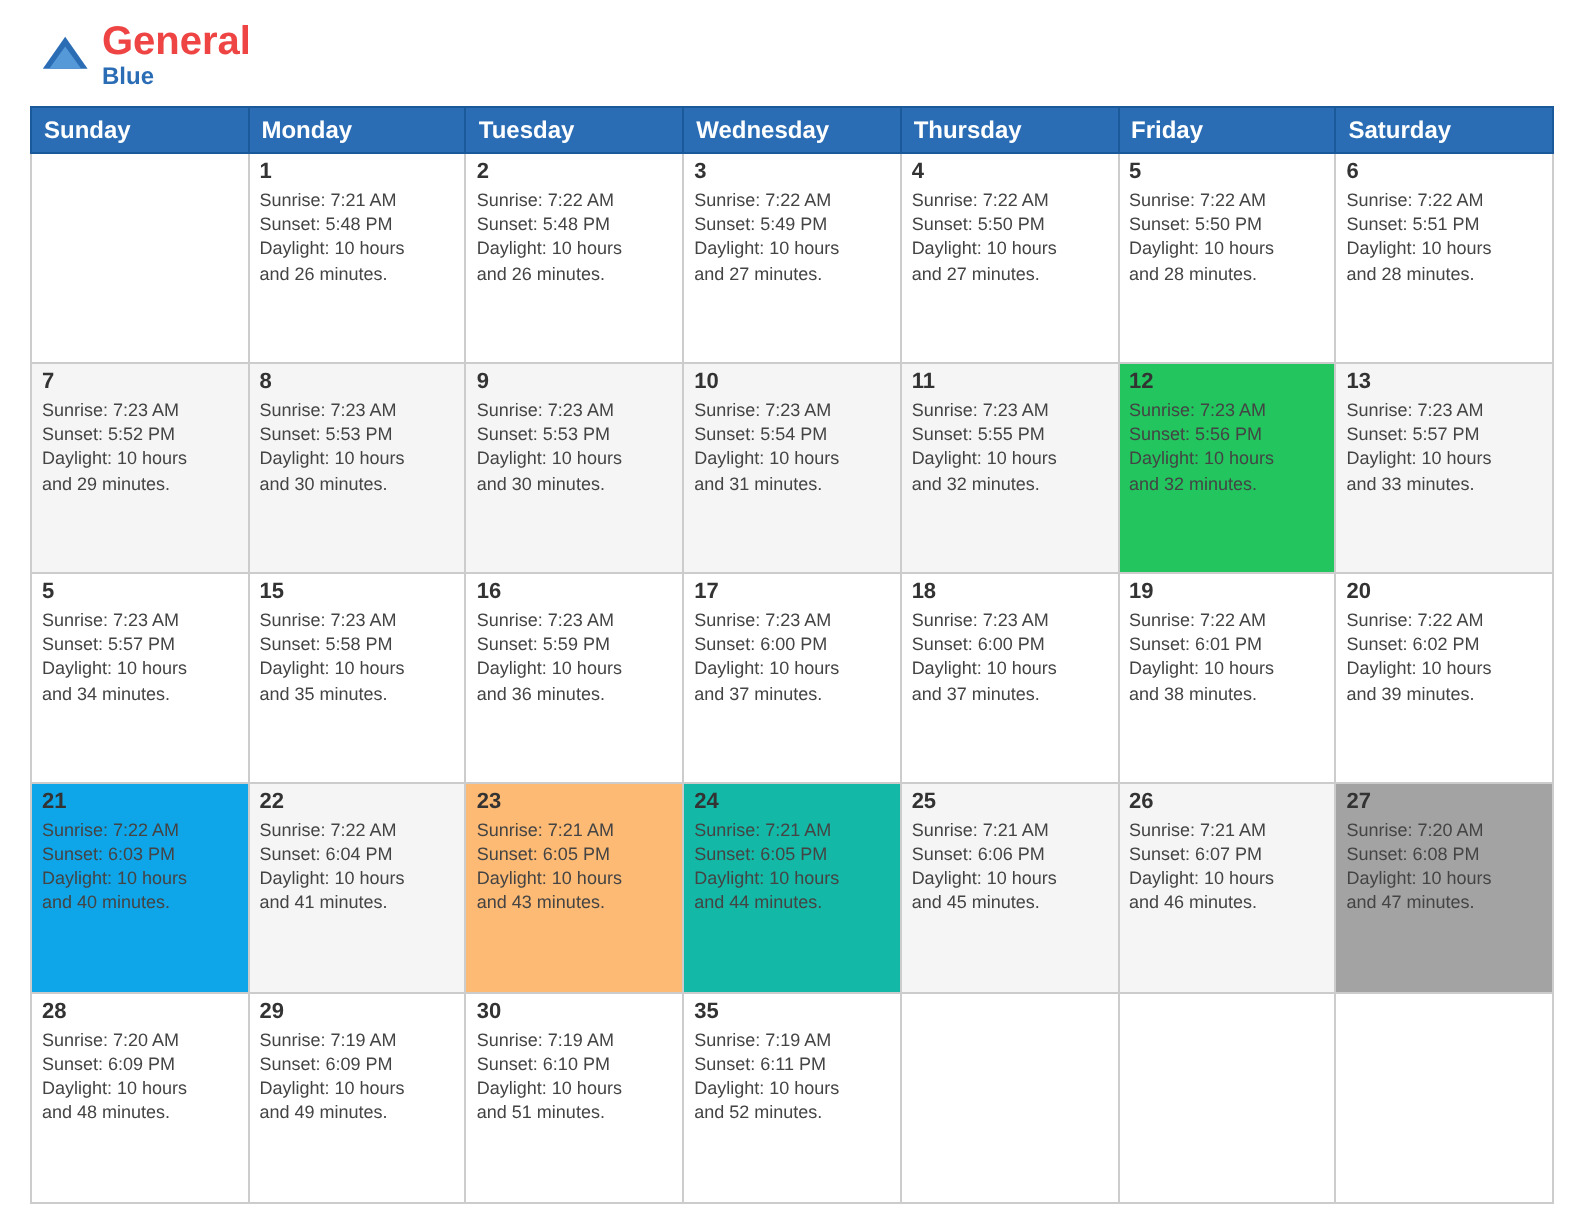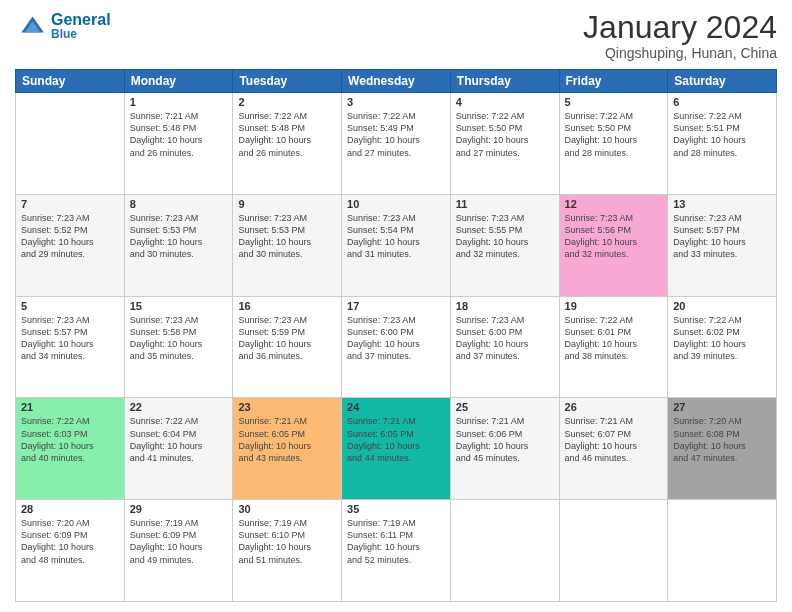--- a/index.html
+++ b/index.html
@@ -28,23 +28,23 @@
       display: flex;
       align-items: center;
       gap: 4px;
     }
     .logo-text {
       display: flex;
       flex-direction: column;
       line-height: 1.1;
     }
     .logo-general {
-      font-size: 16px;
+      font-size: 20px;
       font-weight: bold;
-      color: #0369a1;
+      color: #ef4444;
     }
     .logo-blue {
       font-size: 12px;
       font-weight: bold;
       color: #2a6db5;
     }
     .logo-icon {
       width: 32px;
       height: 32px;
     }
@@ -111,24 +111,20 @@
     <div class="logo">
       <svg class="logo-icon" viewBox="0 0 40 40">
         <polygon points="22,8 36,28 8,28" fill="#2a6db5"></polygon>
         <polygon points="22,14 32,28 12,28" fill="#5599d8"></polygon>
       </svg>
       <div class="logo-text">
         <span class="logo-general">General</span>
         <span class="logo-blue">Blue</span>
       </div>
     </div>
-    <div class="title-block">
-      <div class="month-title">January 2024</div>
-      <div class="location">Qingshuping, Hunan, China</div>
-    </div>
   </div>
 
   <table class="calendar-table">
     <thead>
       <tr id="header-row">
           <th>Sunday</th>
           <th>Monday</th>
           <th>Tuesday</th>
           <th>Wednesday</th>
           <th>Thursday</th>
@@ -211,21 +207,21 @@
 Daylight: 10 hours
 and 31 minutes.</div>
           </td>
           <td style="background: rgb(245, 245, 245);">
             <span class="day-number">11</span>
             <div class="day-info" style="white-space: pre-line;">Sunrise: 7:23 AM
 Sunset: 5:55 PM
 Daylight: 10 hours
 and 32 minutes.</div>
           </td>
-          <td style="background: #f9a8d4; margin-top: 48px;">
+          <td style="background: #22c55e; margin-top: 48px;">
             <span class="day-number">12</span>
             <div class="day-info" style="white-space: pre-line;">Sunrise: 7:23 AM
 Sunset: 5:56 PM
 Daylight: 10 hours
 and 32 minutes.</div>
           </td>
           <td style="background: rgb(245, 245, 245);">
             <span class="day-number">13</span>
             <div class="day-info" style="white-space: pre-line;">Sunrise: 7:23 AM
 Sunset: 5:57 PM
@@ -278,21 +274,21 @@
           </td>
           <td>
             <span class="day-number">20</span>
             <div class="day-info" style="white-space: pre-line;">Sunrise: 7:22 AM
 Sunset: 6:02 PM
 Daylight: 10 hours
 and 39 minutes.</div>
           </td>
         </tr>
         <tr style="background: rgb(245, 245, 245);">
-          <td style="background: #86efac;">
+          <td style="background: #0ea5e9;">
             <span class="day-number">21</span>
             <div class="day-info" style="white-space: pre-line;">Sunrise: 7:22 AM
 Sunset: 6:03 PM
 Daylight: 10 hours
 and 40 minutes.</div>
           </td>
           <td style="background: rgb(245, 245, 245);">
             <span class="day-number">22</span>
             <div class="day-info" style="white-space: pre-line;">Sunrise: 7:22 AM
 Sunset: 6:04 PM

